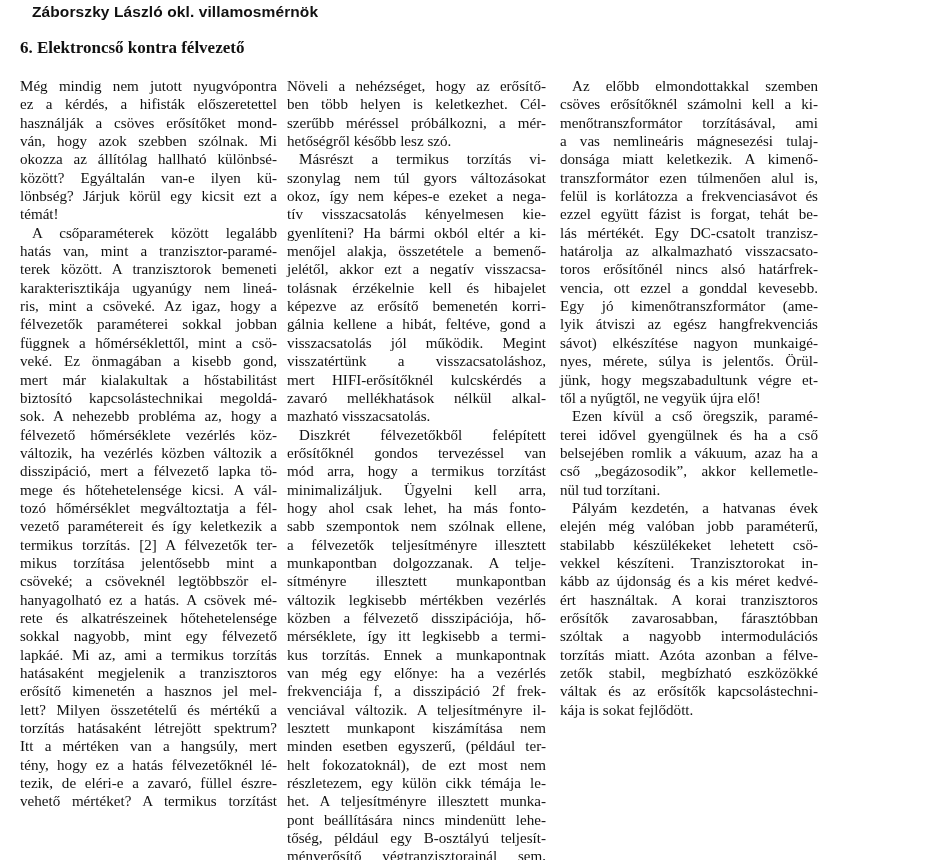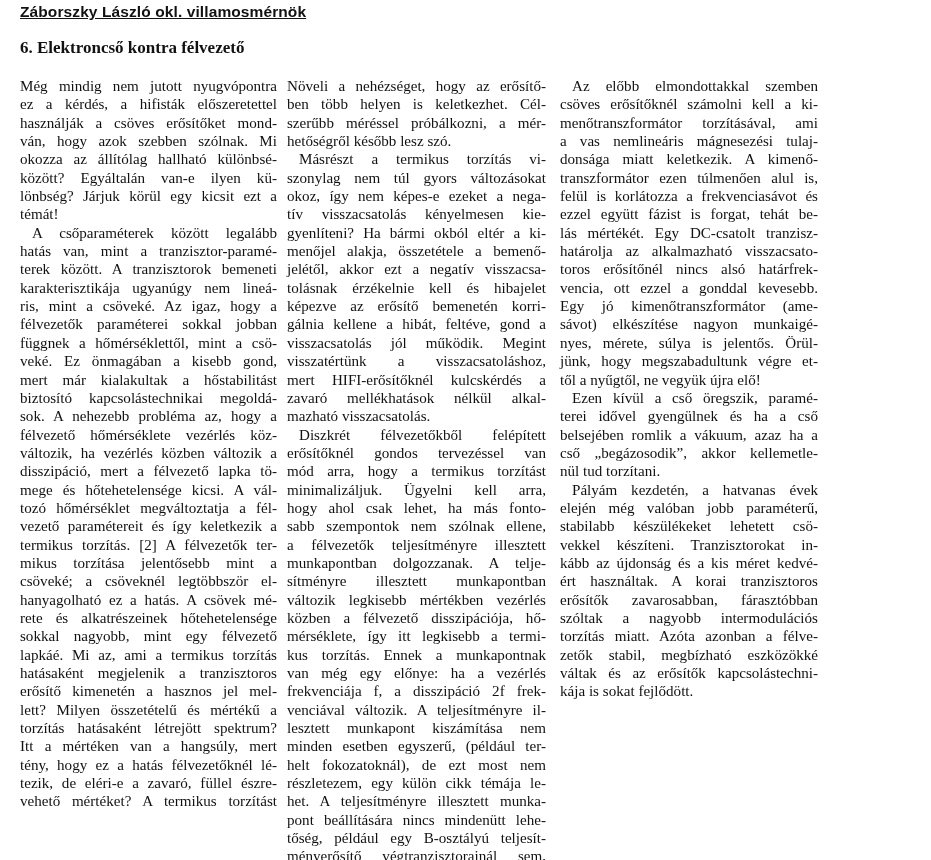--- a/index.html
+++ b/index.html
@@ -1,17 +1,17 @@
 <!DOCTYPE html>
 <html><head>
 <meta charset="utf-8">
 <style>
   html,body{margin:0;padding:0;background:#fff;}
   body{width:931px;height:860px;position:relative;overflow:hidden;color:#111;}
-  .author{position:absolute;left:20px;top:3px;font-family:"Liberation Sans",sans-serif;font-weight:bold;font-size:15.5px;letter-spacing:0.1px;text-decoration:underline;}
+  .author{position:absolute;left:32px;top:3px;font-family:"Liberation Sans",sans-serif;font-weight:bold;font-size:15.5px;letter-spacing:0.1px;}
   .heading{position:absolute;left:20px;top:38px;font-family:"Liberation Serif",serif;font-weight:bold;font-size:17px;}
   .col{position:absolute;top:77px;font-family:"Liberation Serif",serif;font-size:15.1px;line-height:18.35px;}
   .col .ln{display:block;white-space:nowrap;text-align:justify;text-align-last:justify;height:18.35px;}
   .col .ln.last{text-align-last:left;}
   .col .ln.ind{padding-left:12px;}
   #c1{left:20px;width:257px;}
   #c2{left:287px;width:259px;}
   #c3{left:560px;width:258px;}
 </style>
 </head>
@@ -114,20 +114,21 @@
     <span class="ln">a vas nemlineáris mágnesezési tulaj-</span>
     <span class="ln">donsága miatt keletkezik. A kimenő-</span>
     <span class="ln">transzformátor ezen túlmenően alul is,</span>
     <span class="ln">felül is korlátozza a frekvenciasávot és</span>
     <span class="ln">ezzel együtt fázist is forgat, tehát be-</span>
     <span class="ln">lás mértékét. Egy DC-csatolt tranzisz-</span>
     <span class="ln">határolja az alkalmazható visszacsato-</span>
     <span class="ln">toros erősítőnél nincs alsó határfrek-</span>
     <span class="ln">vencia, ott ezzel a gonddal kevesebb.</span>
     <span class="ln">Egy jó kimenőtranszformátor (ame-</span>
+    <span class="ln">lyik átviszi az egész hangfrekvenciás</span>
     <span class="ln">sávot) elkészítése nagyon munkaigé-</span>
     <span class="ln">nyes, mérete, súlya is jelentős. Örül-</span>
     <span class="ln">jünk, hogy megszabadultunk végre et-</span>
     <span class="ln last">től a nyűgtől, ne vegyük újra elő!</span>
     <span class="ln ind">Ezen kívül a cső öregszik, paramé-</span>
     <span class="ln">terei idővel gyengülnek és ha a cső</span>
     <span class="ln">belsejében romlik a vákuum, azaz ha a</span>
     <span class="ln">cső „begázosodik”, akkor kellemetle-</span>
     <span class="ln last">nül tud torzítani.</span>
     <span class="ln ind">Pályám kezdetén, a hatvanas évek</span>

